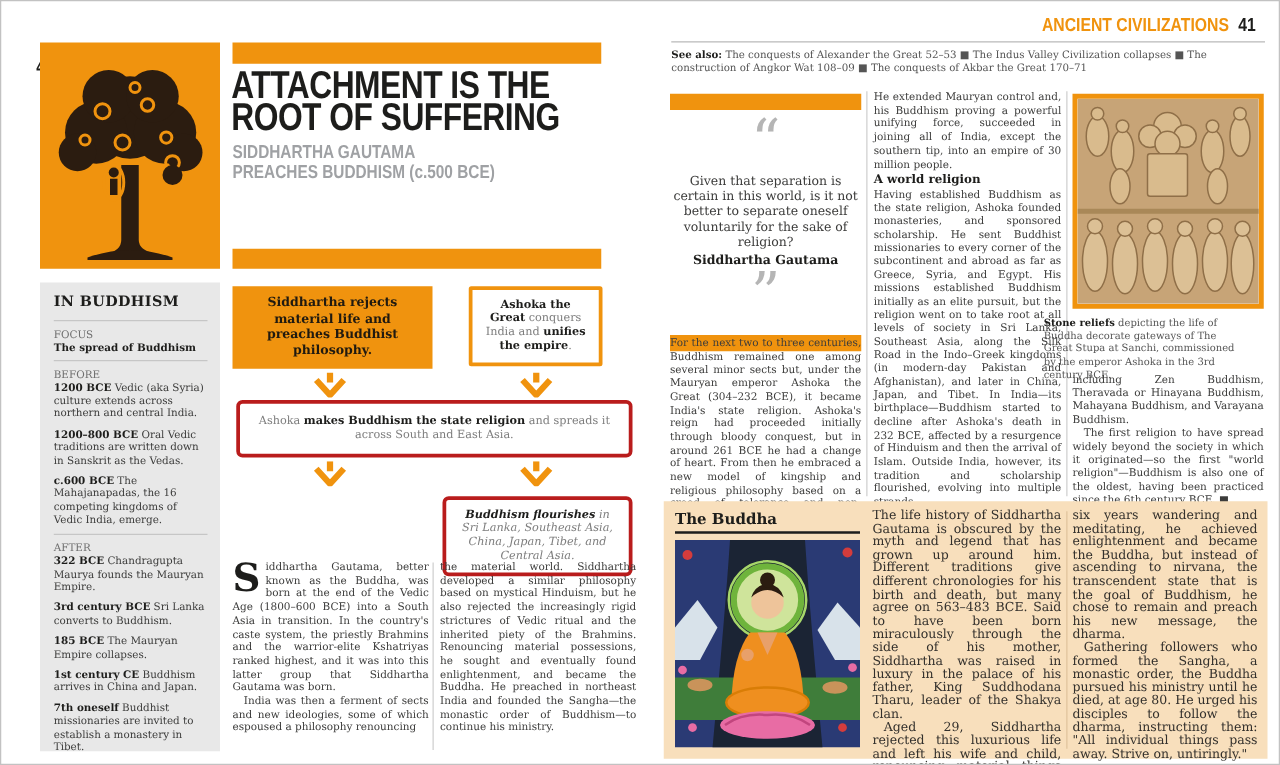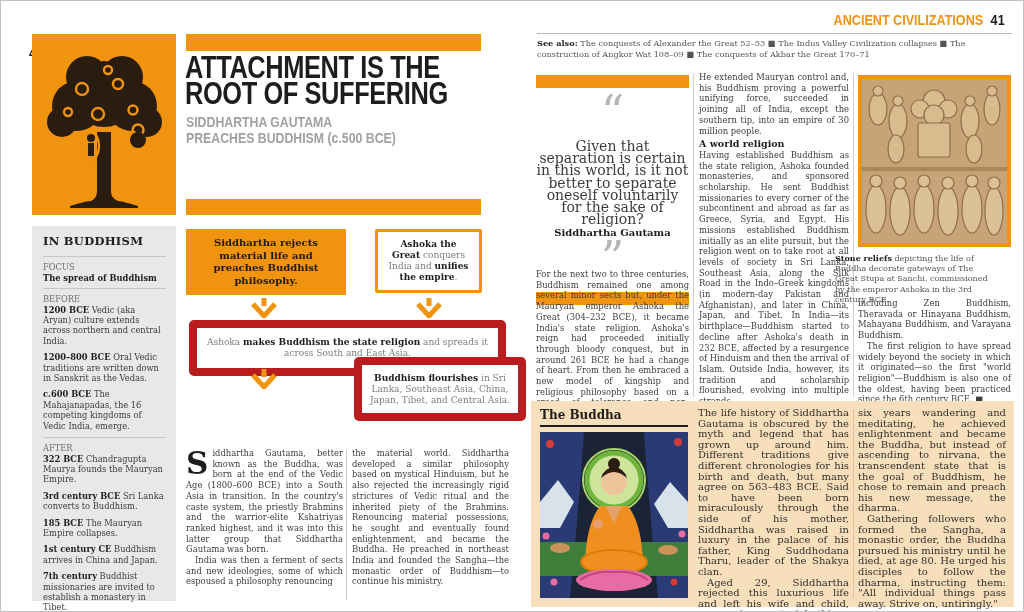--- a/index.html
+++ b/index.html
@@ -28,38 +28,38 @@
   .ic-item { margin-bottom:6px; }
   .ic-item b { color:#1d1d1b; }
 
   
   .flowbox { font-size:9px; line-height:11px; text-align:center; display:flex; align-items:center; justify-content:center; padding:20px 8px; }
   .flowbox .b { font-weight:bold; color:#1d1d1b; }
   .flowbox .g { color:#7d7d7d; }
   .fb-orange { background:#F0930E; }
   .fb-orange .b { color:#201a10; font-size:10px; line-height:12.5px; }
   .fb-oborder { background:#fff; border:3px solid #F0930E; border-radius:2px; }
-  .fb-black { background:#fff; border:8px solid #b91c1c; border-radius:5px; }
+  .fb-black { background:#fff; border:3px solid #b91c1c; border-radius:5px; }
 
   
   .bodycol { font-size:8.4px; line-height:10.7px; text-align:justify; color:#3c3c3b; }
   .bodycol p.ind { text-indent:9px; }
   .dropcap { float:left; font-weight:bold; font-size:31px; line-height:26px; padding:2px 4px 0 0; color:#1d1d1b; }
   .subhead { font-weight:bold; color:#1d1d1b; font-size:9.5px; margin-top:3px; }
   .vrule { width:1px; background:#cfcfcf; }
 
   
   .section-title { font-size:15px; color:#F0930E; letter-spacing:0; }
   .seealso { font-size:8.2px; line-height:10.5px; color:#555; border-top:1px solid #b9b9b9; padding-top:4px; }
   .seealso b { color:#1d1d1b; }
 
   
   .quotebox { text-align:center; }
   .qmark { font-size:46px; color:#b5b5b5; font-family:"DejaVu Serif", serif; line-height:20px; height:22px; overflow:visible; }
-  .qtext { font-size:14px; line-height:12.2px; color:#3c3c3b; }
+  .qtext { font-size:10px; line-height:12.2px; color:#3c3c3b; }
   .qattr { font-size:10px; font-weight:bold; color:#1d1d1b; margin-top:2px; }
 
   
   .caption { font-size:8px; line-height:10.2px; color:#555; }
   .caption b { color:#1d1d1b; }
 
   
   .buddhabox { background:#F8DFBC; }
   .bb-title { font-size:12px; font-weight:bold; color:#1d1d1b; }
   .bb-rule { border-top:2px solid #1d1d1b; margin-top:3px; }
@@ -123,30 +123,30 @@
   </div>
   <div class="abs orange-bar" style="left:185px; top:198px; width:295px; height:16px;"></div>
 
   <div class="abs incontext" style="left:31px; top:225px; width:144px; height:375px;">
     <h2>IN BUDDHISM</h2>
     <div class="ic-rule"></div>
     <div class="ic-label">FOCUS</div>
     <div class="ic-bold">The spread of Buddhism</div>
     <div class="ic-rule"></div>
     <div class="ic-label">BEFORE</div>
-    <div class="ic-item"><b>1200 BCE</b><span> Vedic (aka Aryan) culture extends across northern and central India.</span></div>
+    <div class="ic-item"><b>1200 BCE</b><span> Vedic (aka Syria) culture extends across northern and central India.</span></div>
     <div class="ic-item"><b>1200–800 BCE</b><span> Oral Vedic traditions are written down in Sanskrit as the Vedas.</span></div>
     <div class="ic-item"><b>c.600 BCE</b><span> The Mahajanapadas, the 16 competing kingdoms of Vedic India, emerge.</span></div>
     <div class="ic-rule"></div>
     <div class="ic-label">AFTER</div>
     <div class="ic-item"><b>322 BCE</b><span> Chandragupta Maurya founds the Mauryan Empire.</span></div>
     <div class="ic-item"><b>3rd century BCE</b><span> Sri Lanka converts to Buddhism.</span></div>
     <div class="ic-item"><b>185 BCE</b><span> The Mauryan Empire collapses.</span></div>
     <div class="ic-item"><b>1st century CE</b><span> Buddhism arrives in China and Japan.</span></div>
-    <div class="ic-item"><b>7th century</b><span> Buddhist missionaries are invited to establish a monastery in Tibet.</span></div>
+    <div class="ic-item"><b>7th oneself</b><span> Buddhist missionaries are invited to establish a monastery in Tibet.</span></div>
 
   </div>
 
   <div class="abs flowbox fb-orange" style="left:185px; top:228px; width:160px; height:66px;">
     <span class="b">Siddhartha rejects material life and preaches Buddhist philosophy.</span>
   </div>
   <div class="abs flowbox fb-oborder" style="left:374px; top:228px; width:107px; height:64px;">
     <span><span class="b">Ashoka the Great</span><span class="g"> conquers India and </span><span class="b">unifies the empire</span><span class="g">.</span></span>
   </div>
 
@@ -161,21 +161,21 @@
     <span><span class="g">Ashoka </span><span class="b">makes Buddhism the state religion</span><span class="g"> and spreads it across South and East Asia.</span></span>
   </div>
 
   <svg class="abs" style="left:248px; top:368px;" width="30" height="20" viewBox="0 0 30 20">
       <path d="M15 0 V8 M4 6 L15 18 L26 6" stroke="#F0930E" stroke-width="5" fill="none"></path>
     </svg>
   <svg class="abs" style="left:413px; top:368px;" width="30" height="20" viewBox="0 0 30 20">
       <path d="M15 0 V8 M4 6 L15 18 L26 6" stroke="#F0930E" stroke-width="5" fill="none"></path>
     </svg>
 
-  <div class="abs flowbox fb-black" style="left:353px; top:356px; width:172px; height:64px;">
+  <div class="abs flowbox fb-black" style="left:353px; top:396px; width:152px; height:64px;font-style:italic;">
     <span><span class="b">Buddhism flourishes</span><span class="g"> in Sri Lanka, Southeast Asia, China, Japan, Tibet, and Central Asia.</span></span>
   </div>
 
   <div class="abs bodycol" style="left:185px; top:447px; width:157px;">
     <p><span class="dropcap">S</span><span>iddhartha Gautama, better known as the Buddha, was born at the end of the Vedic Age (1800–600 BCE) into a South Asia in transition. In the country's caste system, the priestly Brahmins and the warrior-elite Kshatriyas ranked highest, and it was into this latter group that Siddhartha Gautama was born.</span></p>
     <p class="ind">India was then a ferment of sects and new ideologies, some of which espoused a philosophy renouncing</p>
   </div>
   <div class="abs vrule" style="left:345px; top:449px; height:150px;"></div>
   <div class="abs bodycol" style="left:351px; top:447px; width:157px;">
     <p>the material world. Siddhartha developed a similar philosophy based on mystical Hinduism, but he also rejected the increasingly rigid strictures of Vedic ritual and the inherited piety of the Brahmins. Renouncing material possessions, he sought and eventually found enlightenment, and became the Buddha. He preached in northeast India and founded the Sangha—the monastic order of Buddhism—to continue his ministry.</p>

